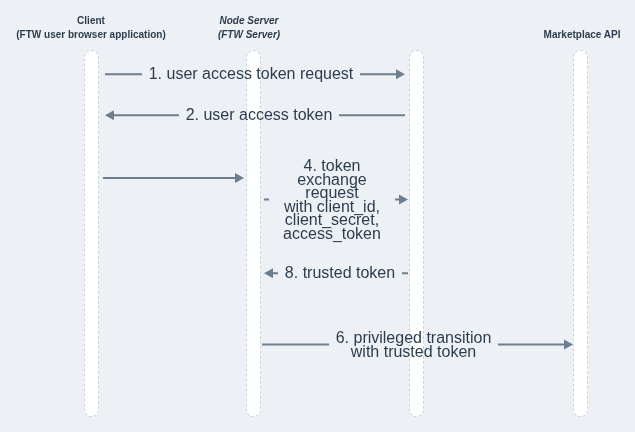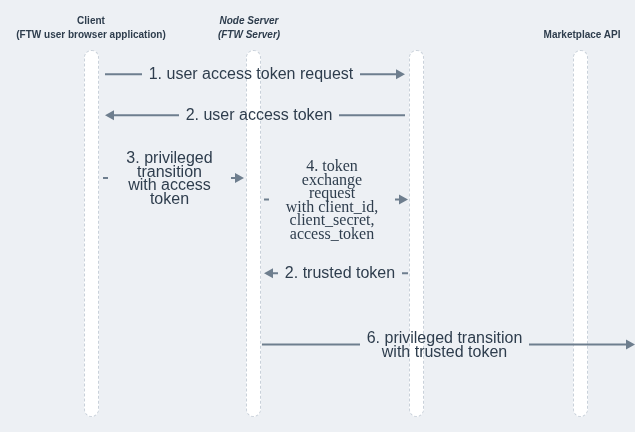--- a/index.html
+++ b/index.html
@@ -73,23 +73,23 @@
     width:0;height:0;
     border-top:5px solid transparent;
     border-bottom:5px solid transparent;
     flex:0 0 auto;
   }
   .msg .head.right{border-left:9px solid var(--arrow);margin-left:-1px;}
   .msg .head.left{border-right:9px solid var(--arrow);margin-right:-1px;}
   .msg1{left:105px;width:300px;top:74px;}
   .msg2{left:105px;width:300px;top:103px;margin-top:12px;}
   .msg3{left:103px;width:141px;top:178px;}
-  .msg4{left:264px;width:144px;top:199px;font-family:Liberation Serif, serif;}
+  .msg4{left:264px;width:144px;top:199px;}
   .msg5{left:264px;width:144px;top:273px;}
-  .msg6{left:262px;width:373px;top:344px;}
+  .msg6{left:262px;width:311px;top:344px;}
 </style>
 </head>
 <body>
 
 <div class="stage">
 
   <div class="participant" style="left:91px;">
     <div>Client</div>
     <div>(FTW user browser application)</div>
   </div>
@@ -115,41 +115,39 @@
 
   <div class="msg msg2">
     <div class="head left"></div>
     <div class="seg"></div>
     <div class="label">2. user access token</div>
     <div class="seg"></div>
   </div>
 
   <div class="msg msg3">
     <div class="seg"></div>
-    <div class="label">3. privileged transition
-with access token</div>
     <div class="seg"></div>
     <div class="head right"></div>
   </div>
 
   <div class="msg msg4">
     <div class="seg"></div>
     <div class="label">4. token exchange
 request
 with client_id,
 client_secret,
 access_token</div>
     <div class="seg"></div>
     <div class="head right"></div>
   </div>
 
   <div class="msg msg5">
     <div class="head left"></div>
     <div class="seg"></div>
-    <div class="label">2. trusted token</div>
+    <div class="label">8. trusted token</div>
     <div class="seg"></div>
   </div>
 
   <div class="msg msg6">
     <div class="seg"></div>
     <div class="label">6. privileged transition
 with trusted token</div>
     <div class="seg"></div>
     <div class="head right"></div>
   </div>

